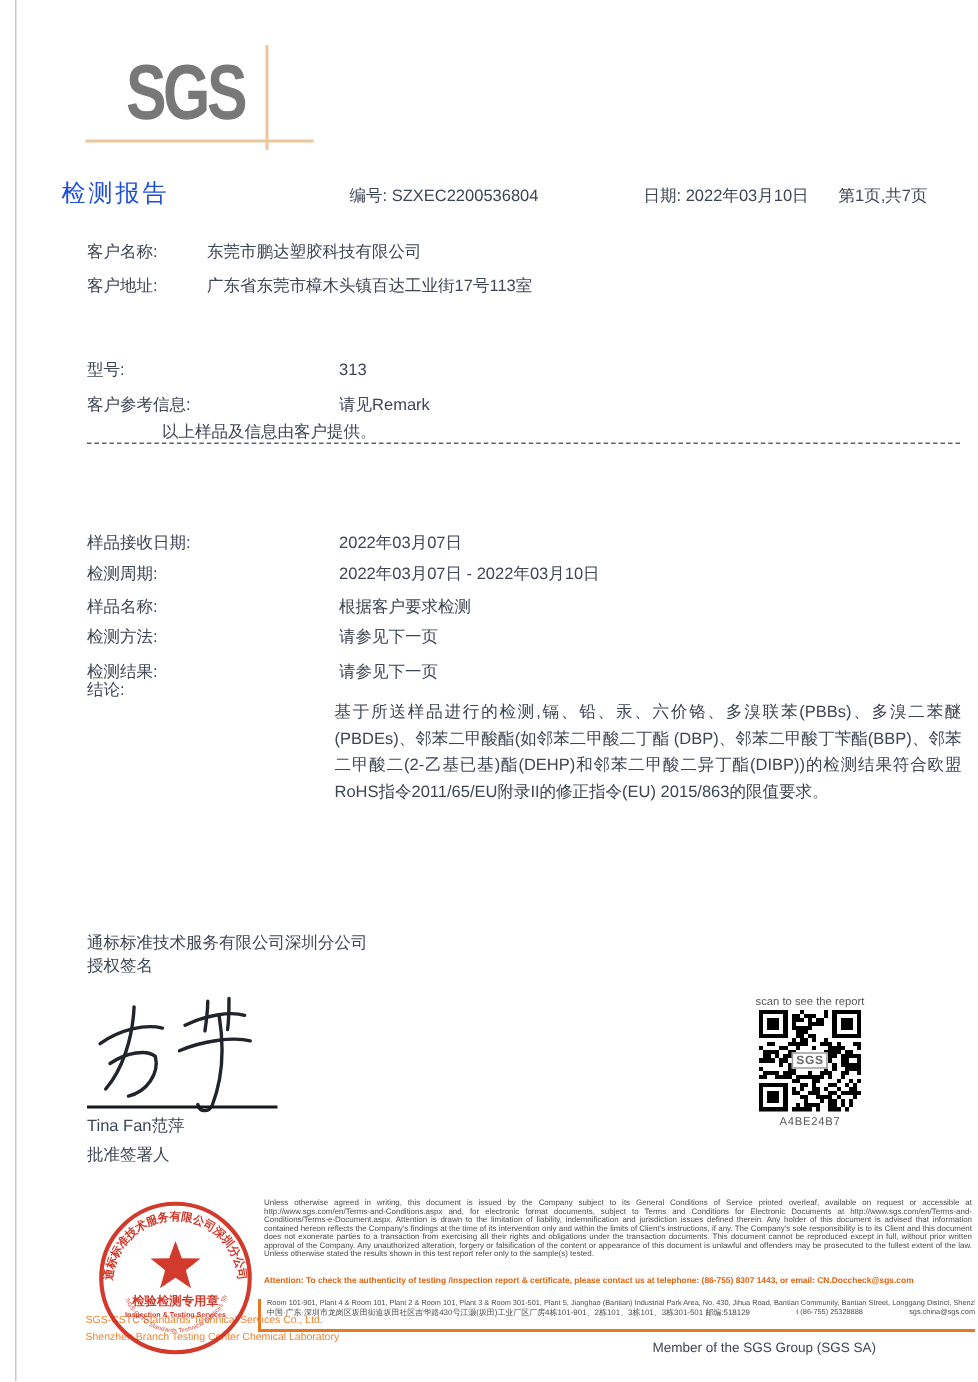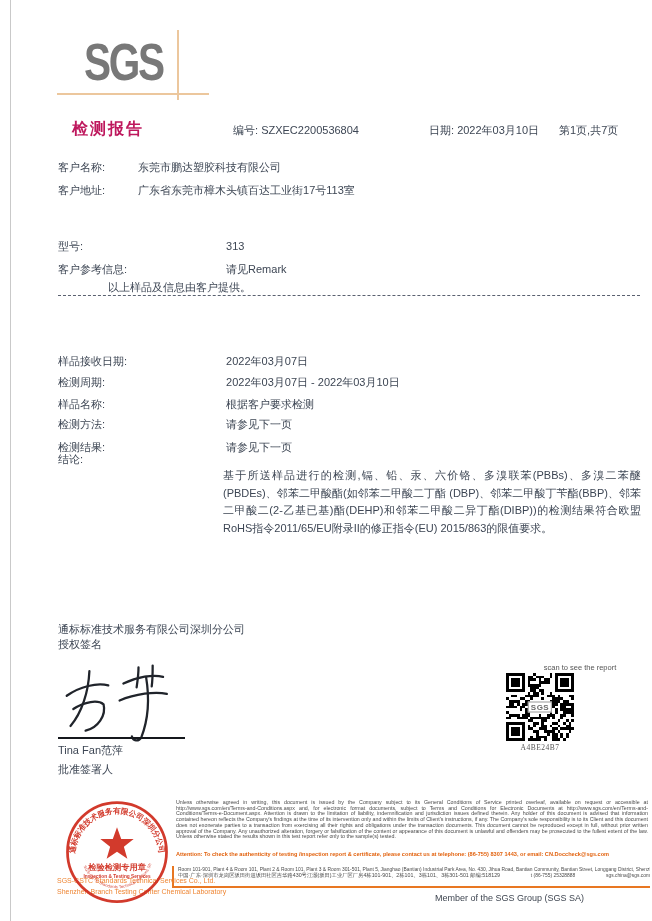--- a/index.html
+++ b/index.html
@@ -7,21 +7,21 @@
         font-family:"Liberation Sans","DejaVu Sans",sans-serif;color:#3d4654;}
   .edge-line{position:absolute;left:10px;top:0;width:1px;height:921px;background:#c9c9c9;}
 
   
   .logo-text{position:absolute;left:84px;top:36px;font-size:52px;font-weight:bold;color:#787878;
              letter-spacing:-3px;transform:scaleX(.78);transform-origin:0 0;line-height:1;}
   .logo-hline{position:absolute;left:57px;top:93px;width:152px;height:2px;background:#ecc79d;}
   .logo-vline{position:absolute;left:177px;top:30px;width:2px;height:70px;background:#ecc79d;}
 
   
-  .doc-title{position:absolute;left:72px;top:119px;font-size:16px;font-weight:bold;letter-spacing:2px;color:#be185d;}
+  .doc-title{position:absolute;left:41px;top:119px;font-size:16px;font-weight:normal;letter-spacing:2px;color:#1d4ed8;}
   .hdr{position:absolute;top:123px;font-size:11px;}
 
   
   .row{position:absolute;left:58px;font-size:11px;white-space:nowrap;}
   .lab{display:inline-block;}
   .w77{width:77px;}
   .w165{width:165px;}
   .note{position:absolute;left:64px;font-size:11px;margin-left:44px;}
   .dash{position:absolute;left:58px;top:295px;width:582px;border-top:1.5px dashed #5a6170;}
 
@@ -29,26 +29,26 @@
   .concl-text{position:absolute;left:223px;top:449px;width:418px;font-size:11px;line-height:17.5px;text-align:justify;margin-top:18px;}
 
   
   .sig-company{position:absolute;left:58px;top:622px;font-size:11px;line-height:15px;}
   .sig-svg{position:absolute;left:55px;top:658px;}
   .sig-line{position:absolute;left:58px;top:737px;width:127px;height:2px;background:#15181d;}
   .sig-name{position:absolute;left:58px;top:743px;font-size:11px;}
   .sig-title{position:absolute;left:58px;top:762px;font-size:11px;}
 
   
-  .qr-caption{position:absolute;left:496px;top:663px;width:88px;text-align:center;font-size:7.5px;color:#555;margin-left:40px;}
+  .qr-caption{position:absolute;left:496px;top:663px;width:88px;text-align:center;font-size:7.5px;color:#555;}
   .qr{position:absolute;left:506px;top:673px;width:68px;height:68px;}
   .qr svg{width:100%;height:100%;display:block;}
   .qr-logo{position:absolute;left:50%;top:50%;transform:translate(-50%,-50%);background:#fff;
            font-size:8px;font-weight:bold;color:#6b6b6b;padding:0 2px;letter-spacing:.5px;border:1px solid #9a9a9a;}
-  .qr-code{position:absolute;left:496px;top:743px;width:88px;text-align:center;font-size:7.5px;color:#555;letter-spacing:.5px;font-family:Liberation Serif, serif;}
+  .qr-code{position:absolute;left:496px;top:743px;width:88px;text-align:center;font-size:7.5px;color:#555;letter-spacing:.5px;}
 
   
   .legal-wrap{position:absolute;left:176px;top:799px;width:472px;height:54px;}
   .legal-inner{width:944px;transform:scale(.5);transform-origin:0 0;font-size:10.6px;line-height:11.5px;
                text-align:justify;color:#4a4a4a;}
   .attn-wrap{position:absolute;left:176px;top:851px;width:472px;}
   .attn-inner{width:944px;transform:scale(.5);transform-origin:0 0;font-size:11.2px;line-height:13px;
               font-weight:bold;color:#e2620e;}
   .addr-block{position:absolute;left:172px;top:866px;width:478px;height:20px;
               border-left:2px solid #e87722;border-bottom:2px solid #e87722;padding-left:4px;}

